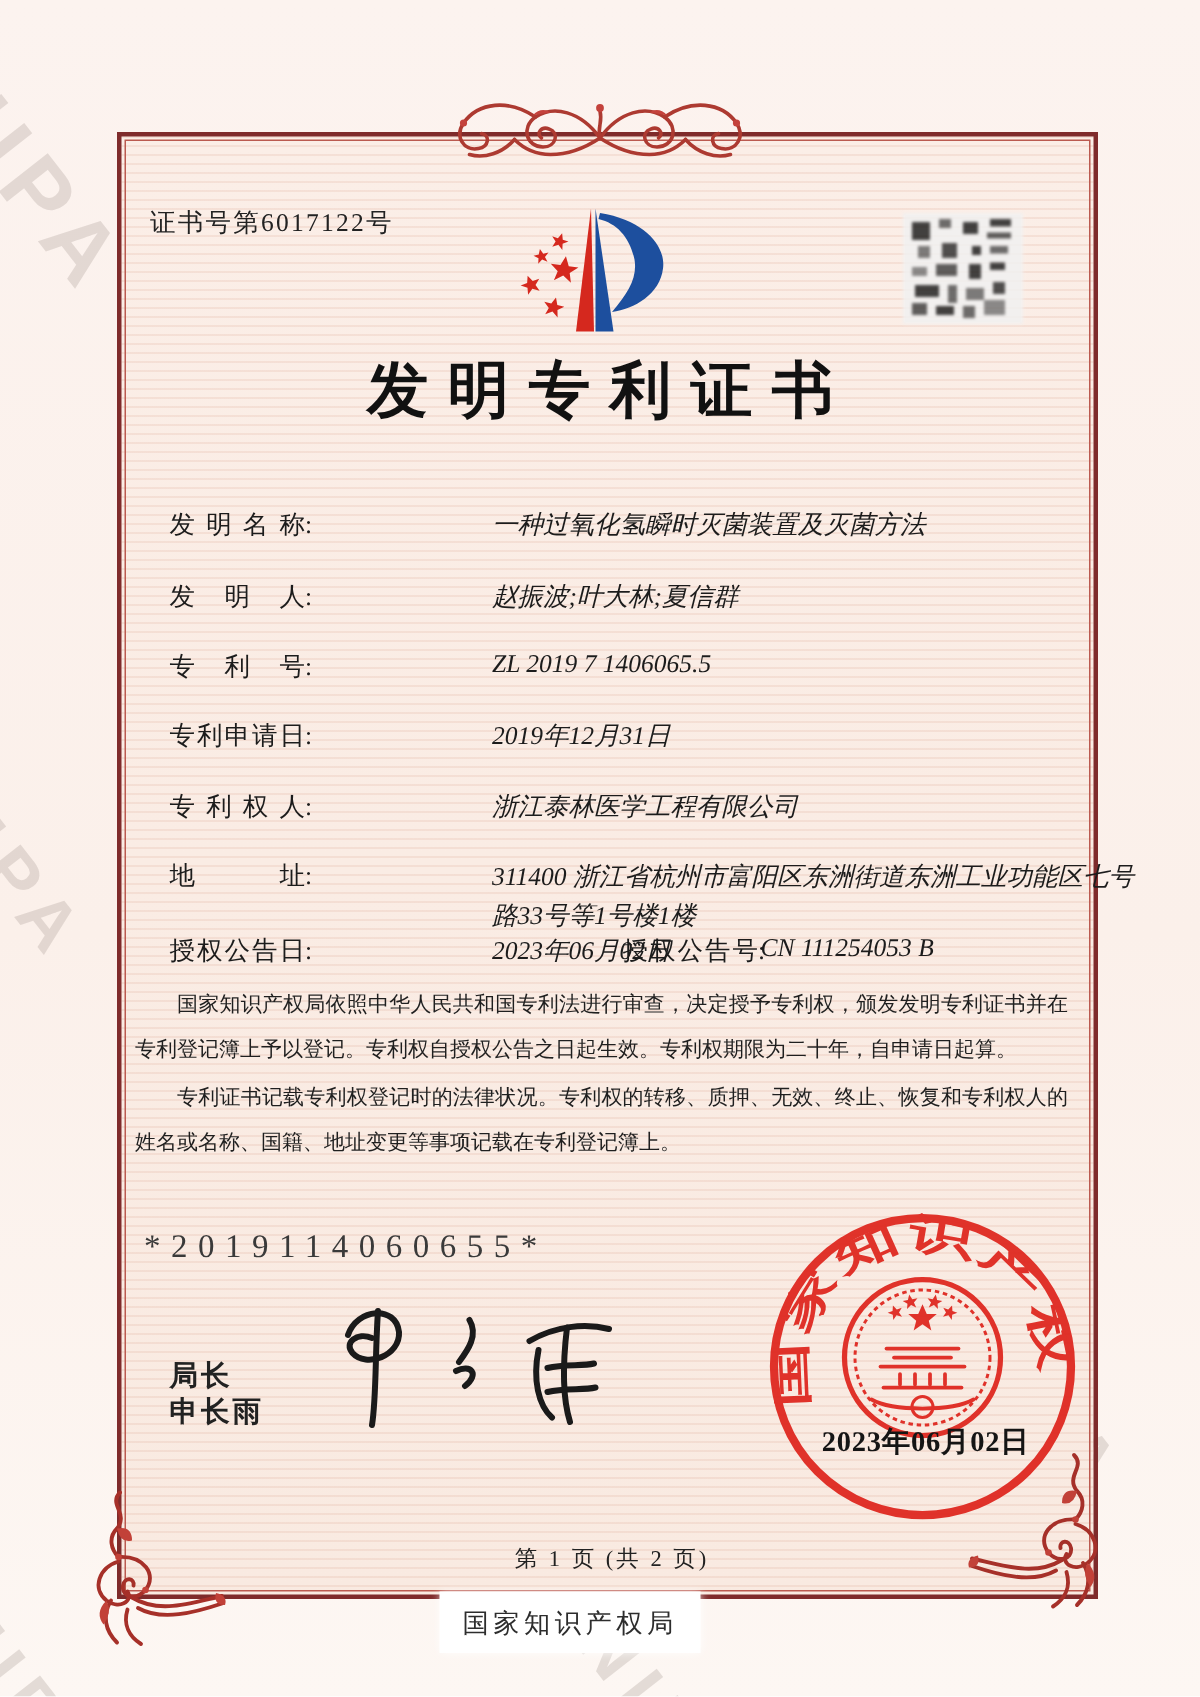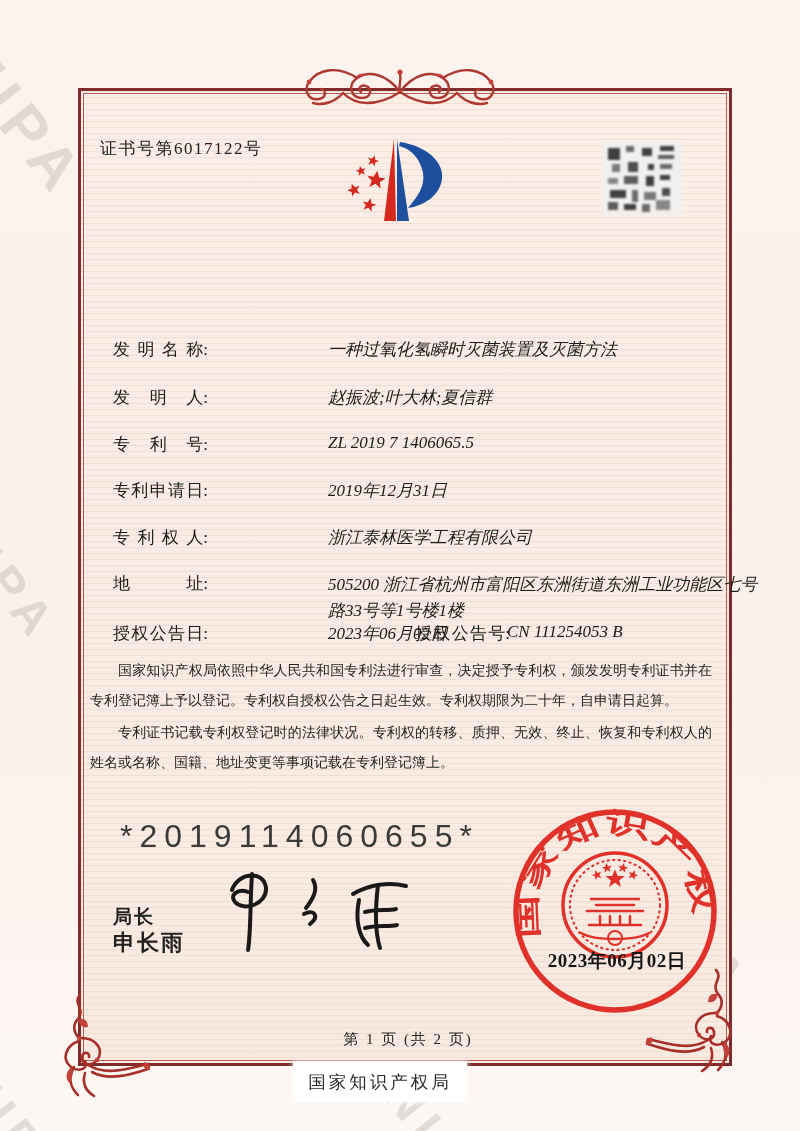--- a/index.html
+++ b/index.html
@@ -32,25 +32,25 @@
   .field-value{position:absolute;left:215px;top:0;white-space:nowrap;font-style:italic;}
   .row{position:absolute;left:113px;width:620px;height:26px;}
   .r1{top:338px}.r2{top:386px}.r3{top:433px}.r4{top:479px}.r5{top:526px}
   .r6{top:572px;height:56px}.r7{top:622px}
   .addr-value{white-space:normal;width:432px;line-height:26px;}
   .g-label2{position:absolute;left:302px;top:0;}
   .g-value2{position:absolute;left:394px;top:0;white-space:nowrap;font-style:italic;}
   .paras{left:90px;top:656px;width:622px;font-size:14px;line-height:29.5px;
          color:#1f1f1f;text-align:justify;}
   .paras p{margin:0 0 3px 0;text-indent:2em;}
-  .barcode{left:120px;top:818px;font-family:Liberation Sans, sans-serif;
-           font-size:32px;letter-spacing:7px;color:#3a3a3a;}
+  .barcode{left:96px;top:818px;font-family:Liberation Serif, serif;
+           font-size:22px;letter-spacing:7px;color:#3a3a3a;}
   .sig-role{left:113px;top:904px;font-size:19px;font-weight:bold;color:#222;
             font-family:"Liberation Sans","DejaVu Sans",sans-serif;letter-spacing:2px;}
-  .sig-name{left:113px;top:928px;font-size:22px;font-weight:bold;color:#222;
+  .sig-name{left:113px;top:928px;font-size:19px;font-weight:bold;color:#222;
             font-family:"Liberation Sans","DejaVu Sans",sans-serif;letter-spacing:2px;}
   .seal-date{left:532px;top:948px;width:170px;text-align:center;font-size:19px;
              font-weight:600;color:#151515;letter-spacing:0.5px;z-index:7;}
   .footer-page{left:0;right:0;top:1030px;text-align:center;font-size:15px;color:#222;
                letter-spacing:2px;margin-left:16px;}
   .note-box{left:293px;top:1061px;width:174px;height:41px;background:#ffffff;
             box-shadow:0 0 6px rgba(255,255,255,0.9);z-index:6;
             display:flex;align-items:center;justify-content:center;}
   .note-text{font-size:17.5px;color:#2d2d2d;letter-spacing:3px;}
   svg{display:block;}
@@ -170,20 +170,21 @@
         <rect x="30" y="48" width="6" height="12" fill="#555"></rect>
           <rect x="42" y="50" width="12" height="8" fill="#666"></rect>
         <rect x="60" y="46" width="8" height="8" fill="#333"></rect>
           <rect x="6" y="60" width="10" height="8" fill="#444"></rect>
         <rect x="22" y="62" width="12" height="6"></rect>
           <rect x="40" y="62" width="8" height="8" fill="#555"></rect>
         <rect x="54" y="58" width="14" height="10" fill="#777"></rect>
       </g>
     </svg>
 
+    <div class="abs title">发明专利证书</div>
 
     <div class="row r1">
       <span class="field-label">
           <span>发</span>
           <span>明</span>
           <span>名</span>
           <span>称:</span>
         </span>
       <span class="field-value">一种过氧化氢瞬时灭菌装置及灭菌方法</span>
     </div>
@@ -220,21 +221,21 @@
           <span>权</span>
           <span>人:</span>
         </span>
       <span class="field-value">浙江泰林医学工程有限公司</span>
     </div>
     <div class="row r6">
       <span class="field-label">
           <span>地</span>
           <span>址:</span>
         </span>
-      <span class="field-value addr-value">505200 浙江省杭州市富阳区东洲街道东洲工业功能区七号路33号等1号楼1楼</span>
+      <span class="field-value addr-value">311400 浙江省杭州市富阳区东洲街道东洲工业功能区七号路33号等1号楼1楼</span>
     </div>
     <div class="row r7">
       <span class="field-label">
           <span>授</span>
           <span>权</span>
           <span>公</span>
           <span>告</span>
           <span>日:</span>
         </span>
       <span class="field-value">2023年06月02日</span>

